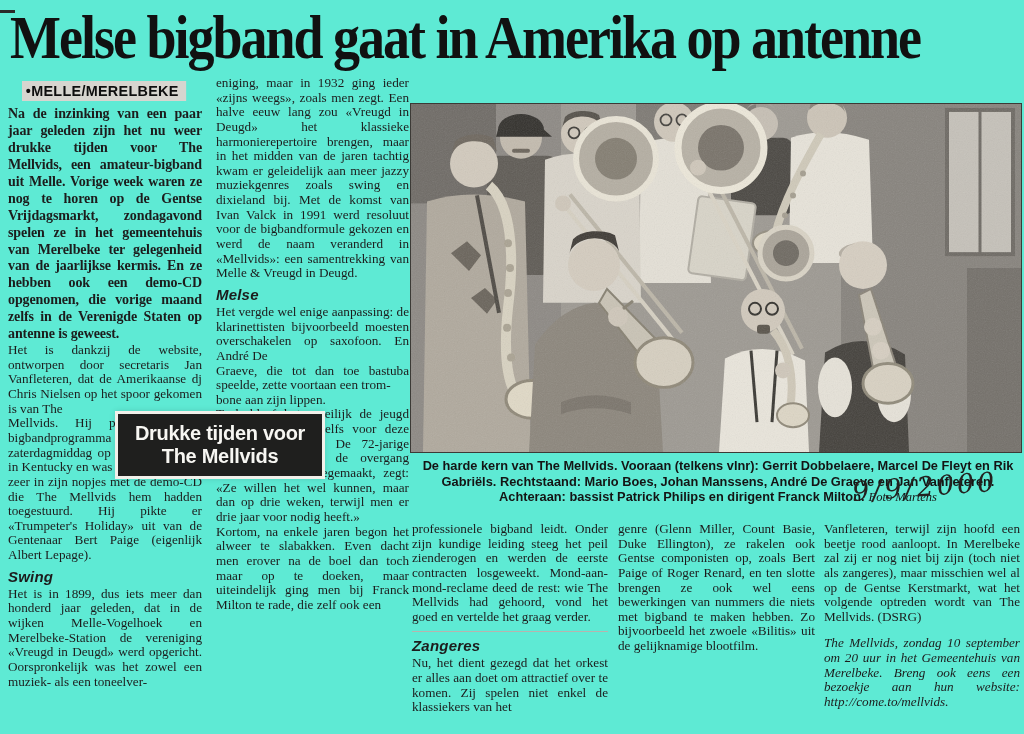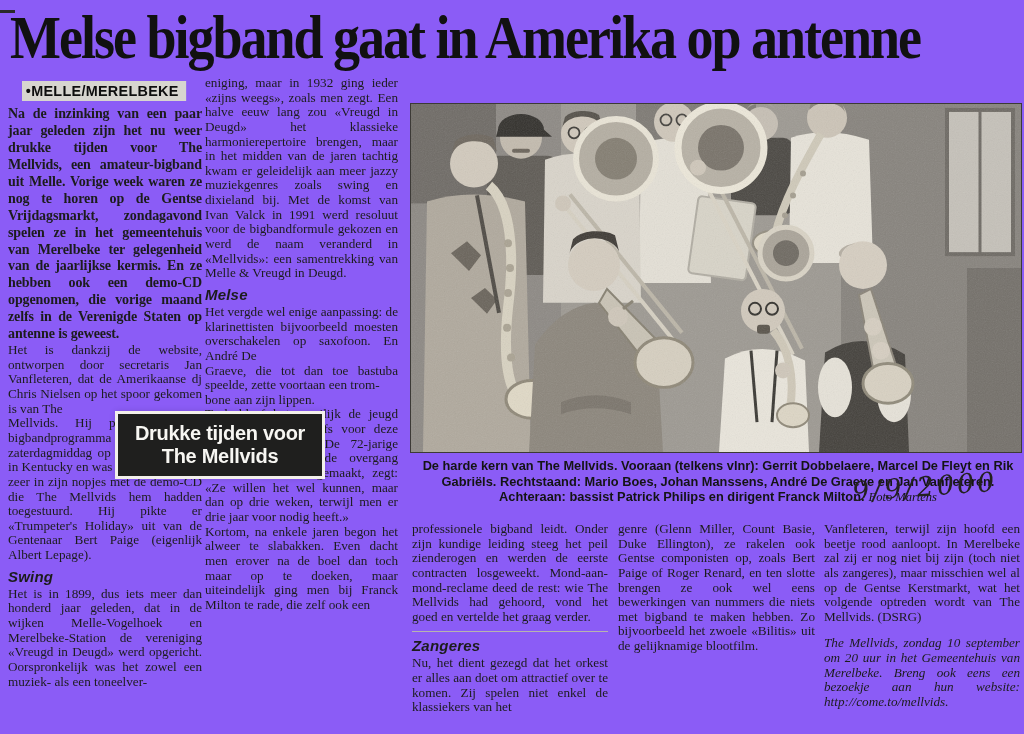--- a/index.html
+++ b/index.html
@@ -1,18 +1,18 @@
 <!DOCTYPE html>
 <html><head>
 <meta charset="utf-8">
 <style>
   html,body{margin:0;padding:0;background:#dedcd6;}
   .page{
     position:relative;width:1024px;height:734px;margin:0 auto;
-    background:#8b5cf6;overflow:hidden;
+    background:#5eead4;overflow:hidden;
     font-family:"Liberation Serif",serif;color:#1c1c1c;
   }
   
   .artifact{position:absolute;left:0;top:10px;width:15px;height:3px;background:#2a2a2a;}
 
   .headline{
     position:absolute;left:10px;top:2px;width:1008px;margin:0;
     font-family:"Liberation Serif",serif;font-weight:bold;
     font-size:54px;letter-spacing:-2px;color:#111;
     transform:scaleY(1.14);transform-origin:left top;white-space:nowrap;
@@ -33,21 +33,21 @@
   .narrow-l{margin-left:112px;}
   .subhead{
     font-family:"Liberation Sans",sans-serif;font-weight:bold;font-style:italic;
     font-size:15px;margin:5px 0 2px 0;letter-spacing:0.2px;
   }
   .divider{border-top:1px solid #b7b4ae;margin:7px 0 5px 0;height:0;}
   .gap{height:12px;}
   .italic-note{font-style:italic;}
 
   .col1{left:8px;top:106px;width:194px;height:628px;}
-  .col2{left:205px;top:76px;width:193px;height:658px;}
+  .col2{left:216px;top:76px;width:193px;height:658px;}
   .col3{left:412px;top:522px;width:196px;height:212px;}
   .col4{left:618px;top:522px;width:197px;height:212px;}
   .col5{left:824px;top:522px;width:196px;height:212px;}
 
   .pullquote{
     position:absolute;left:118px;top:414px;width:204px;height:62px;
     background:#1f1f1e;color:#f7f6f2;
     font-family:"Liberation Sans",sans-serif;font-weight:bold;
     font-size:20px;line-height:1.15;letter-spacing:-0.3px;
     display:flex;align-items:center;justify-content:center;text-align:center;

